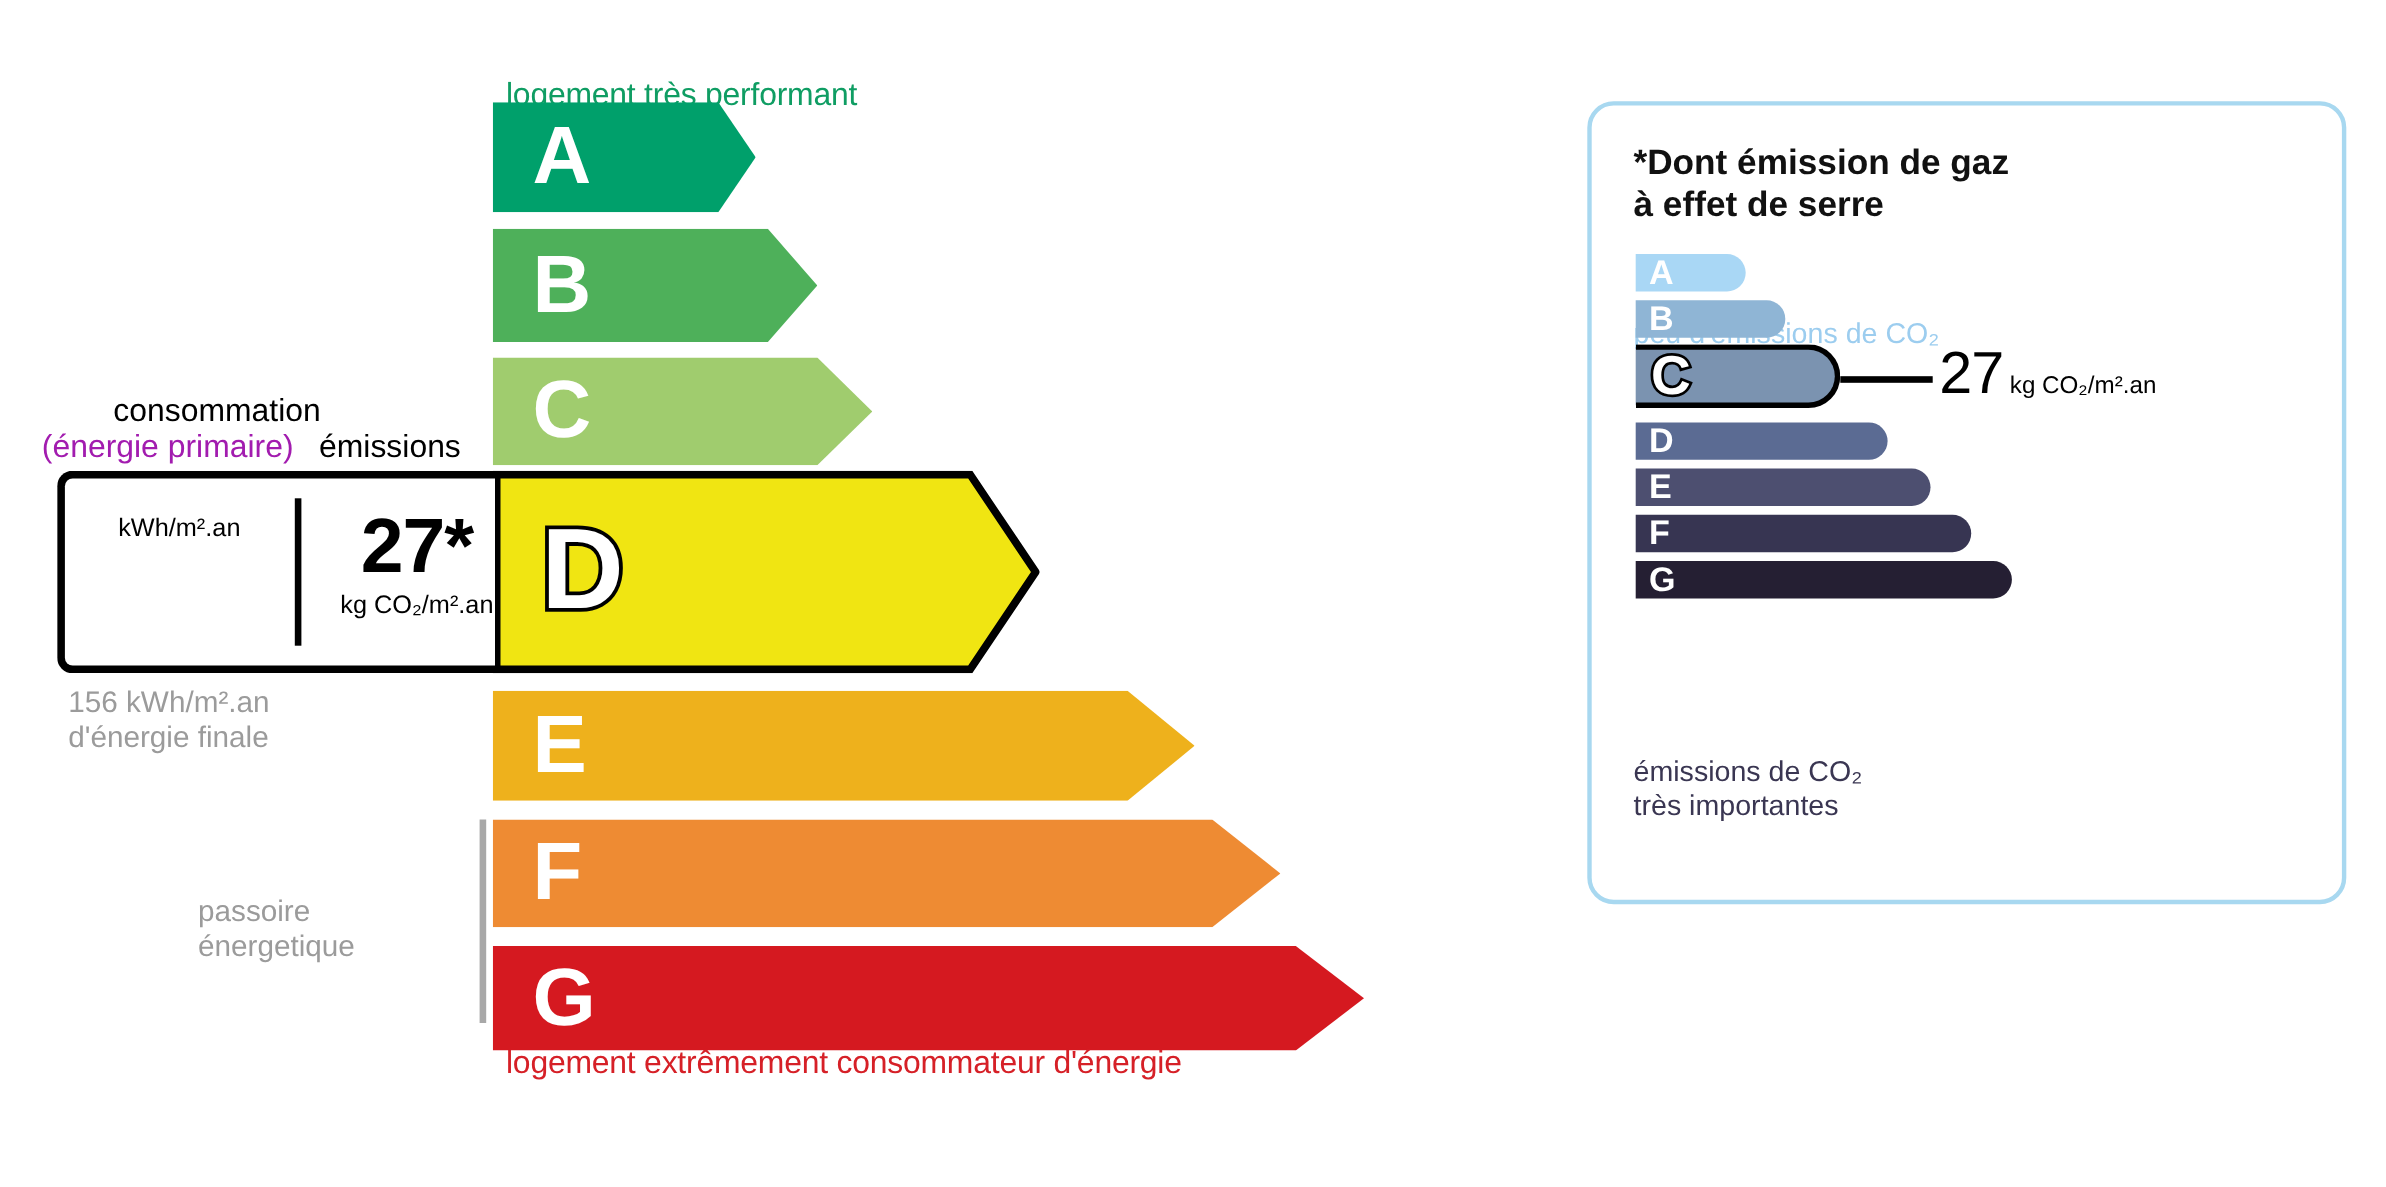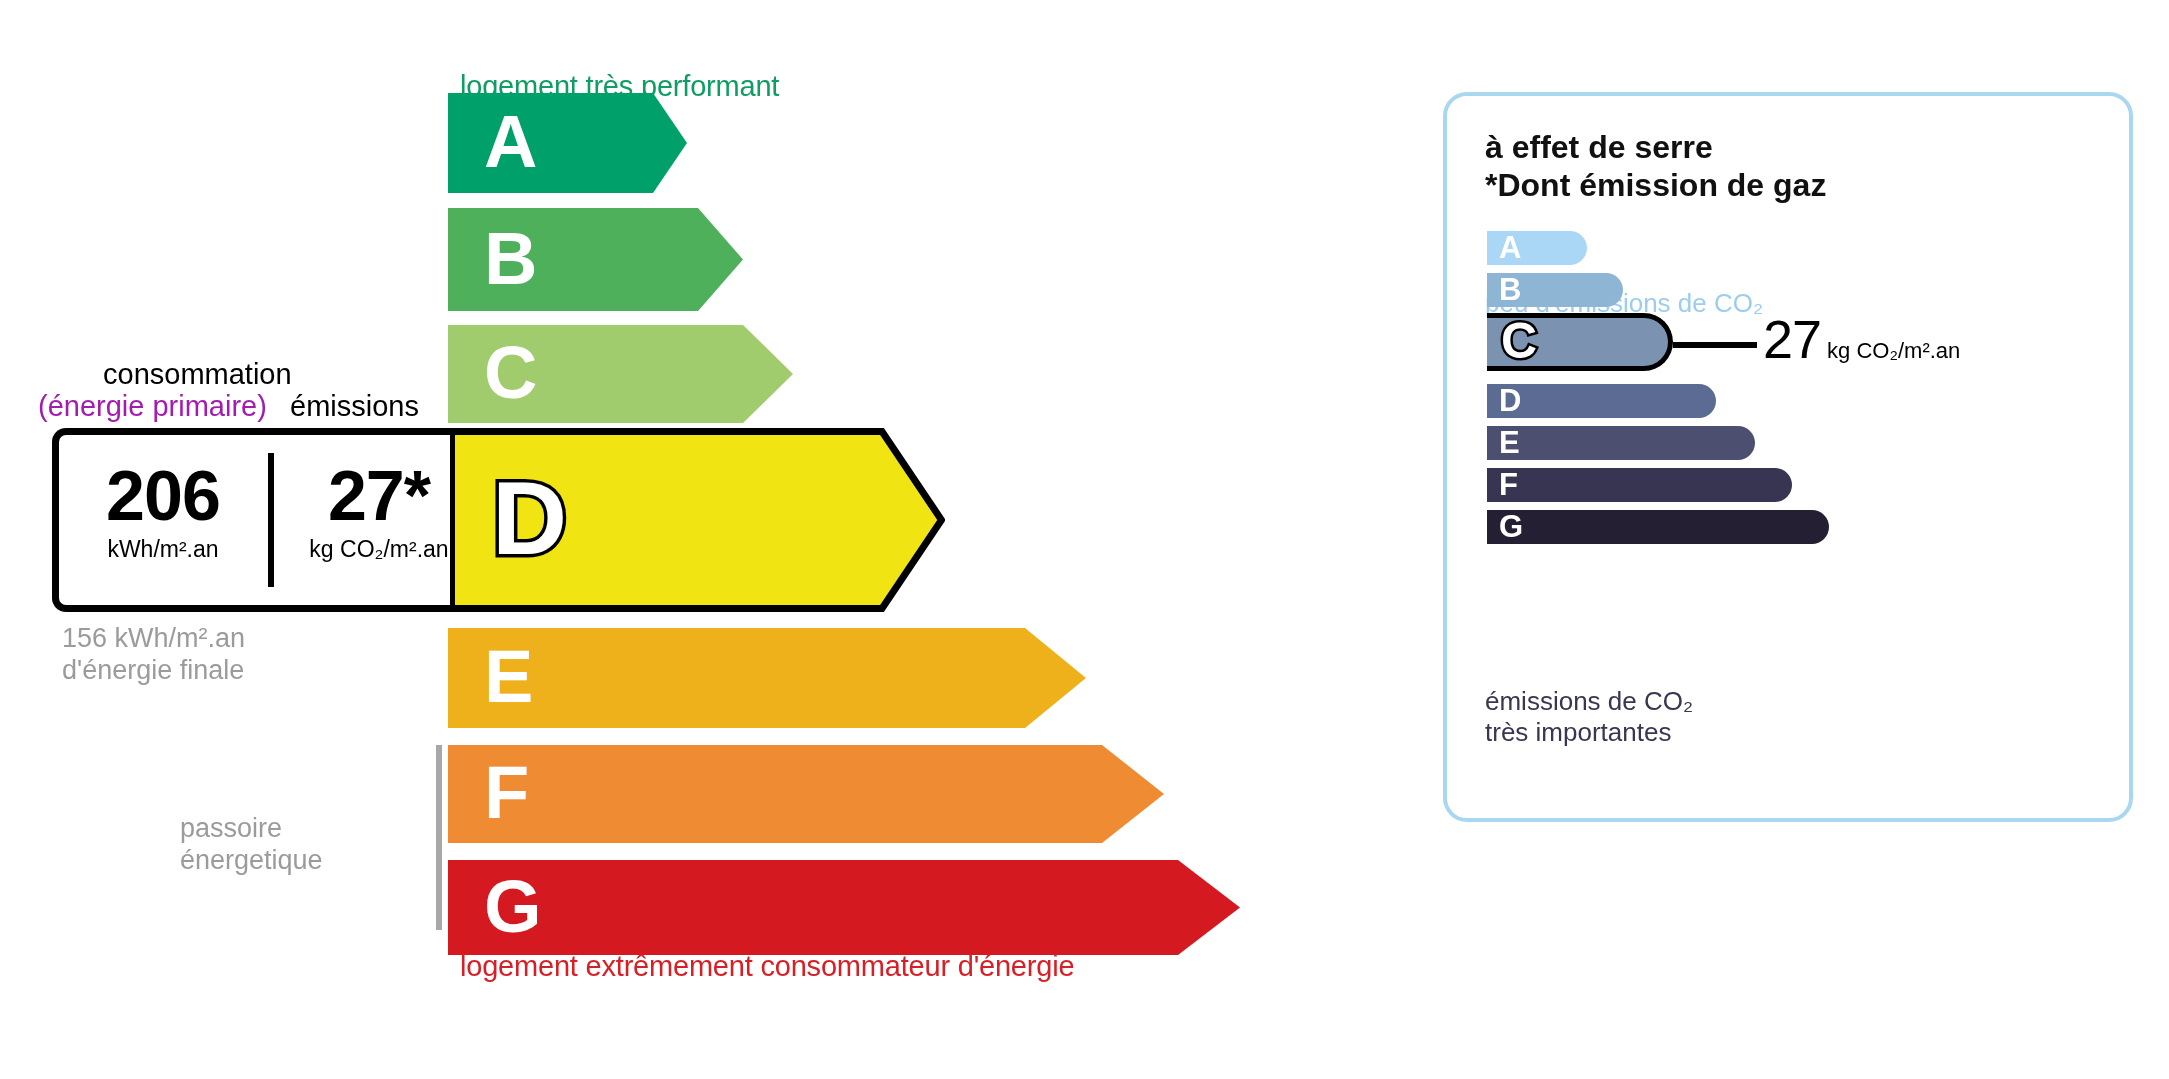--- a/index.html
+++ b/index.html
@@ -306,21 +306,20 @@
       </div>
     </div>
 
   <div class="head-label" id="label-consommation">consommation</div>
   <div class="head-label" id="label-energie-prim">(énergie primaire)</div>
   <div class="head-label" id="label-emissions">émissions</div>
 
   <div id="value-box">
     <div class="divider"></div>
     <div class="vcell" id="cell-consumption">
-      <div class="num">206</div>
       <div class="unit">kWh/m².an</div>
     </div>
     <div class="vcell" id="cell-emissions">
       <div class="num">27*</div>
       <div class="unit">kg CO₂/m².an</div>
     </div>
   </div>
 
   <div id="final-energy">
     <div>156 kWh/m².an</div>
@@ -331,22 +330,22 @@
   <div id="passoire-label">
     <div>passoire</div>
     <div>énergetique</div>
   </div>
 
   <div class="bottom-caption">logement extrêmement consommateur d'énergie</div>
 </div>
 
 <div id="co2-panel">
   <div id="co2-title">
+    <div>*Dont émission de gaz</div>
     <div>à effet de serre</div>
-    <div>*Dont émission de gaz</div>
   </div>
 
   <div id="co2-top-caption">peu d'émissions de CO₂</div>
 
   <div id="co2-bars-container">
       <div class="cbar" style="top: 135px; width: 100px; background: rgb(169, 215, 245);">
         <span class="cletter">A</span>
       </div>
       <div class="cbar" style="top: 177px; width: 136px; background: rgb(143, 181, 213);">
         <span class="cletter">B</span>

